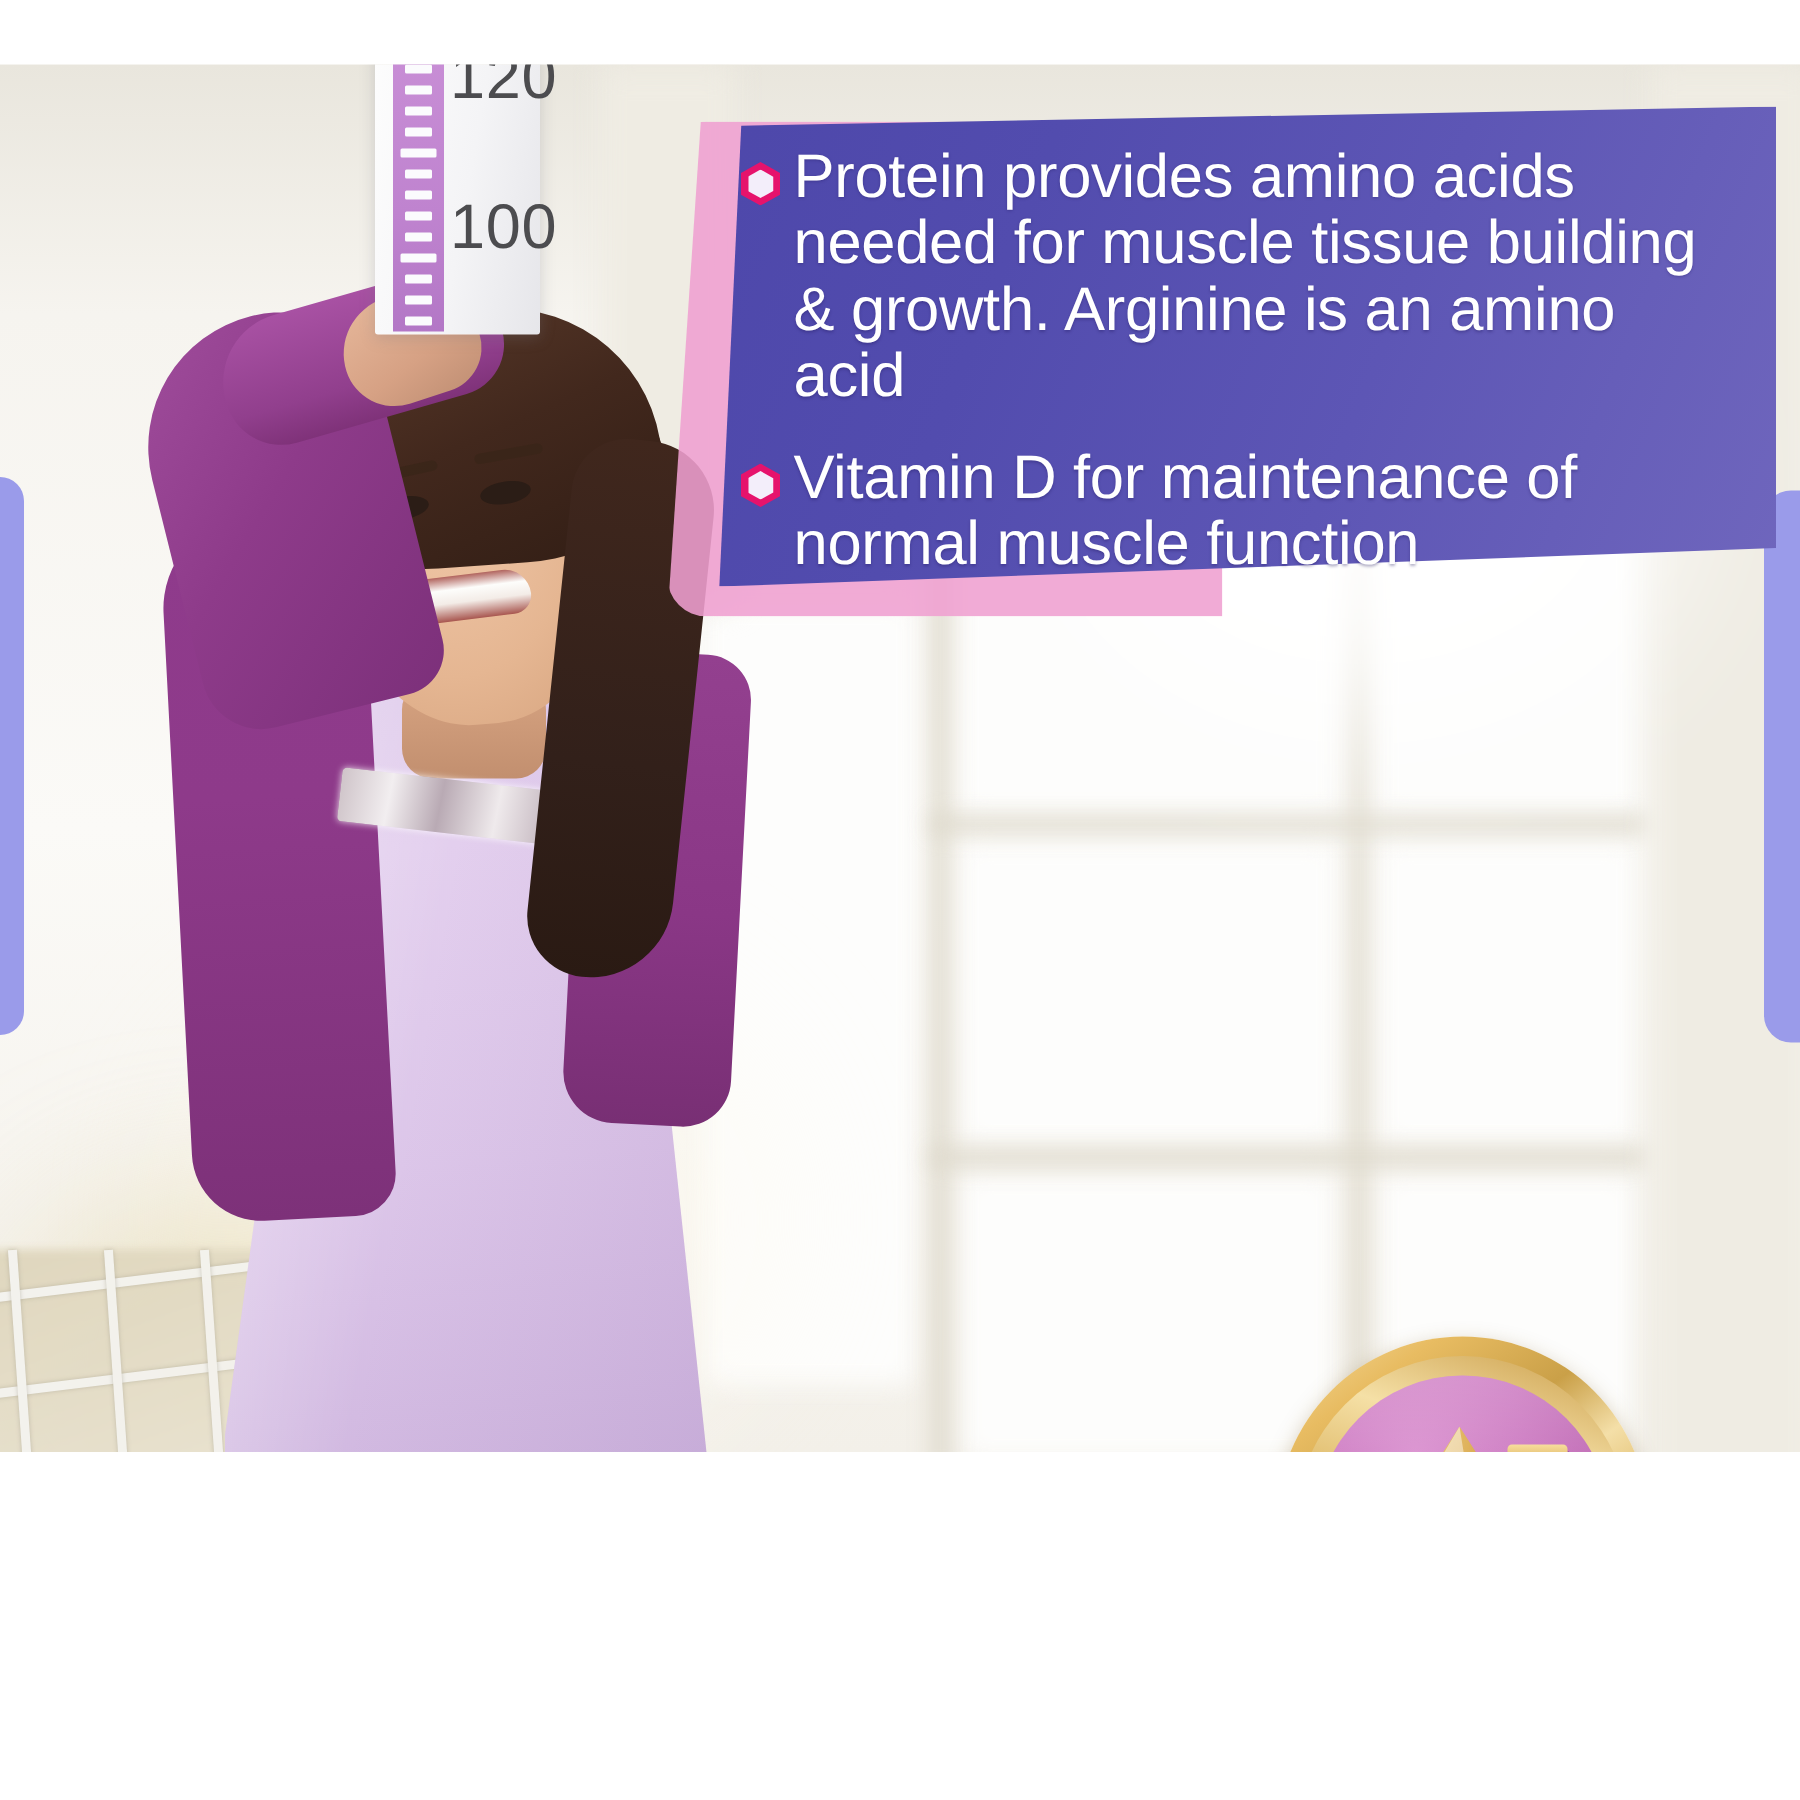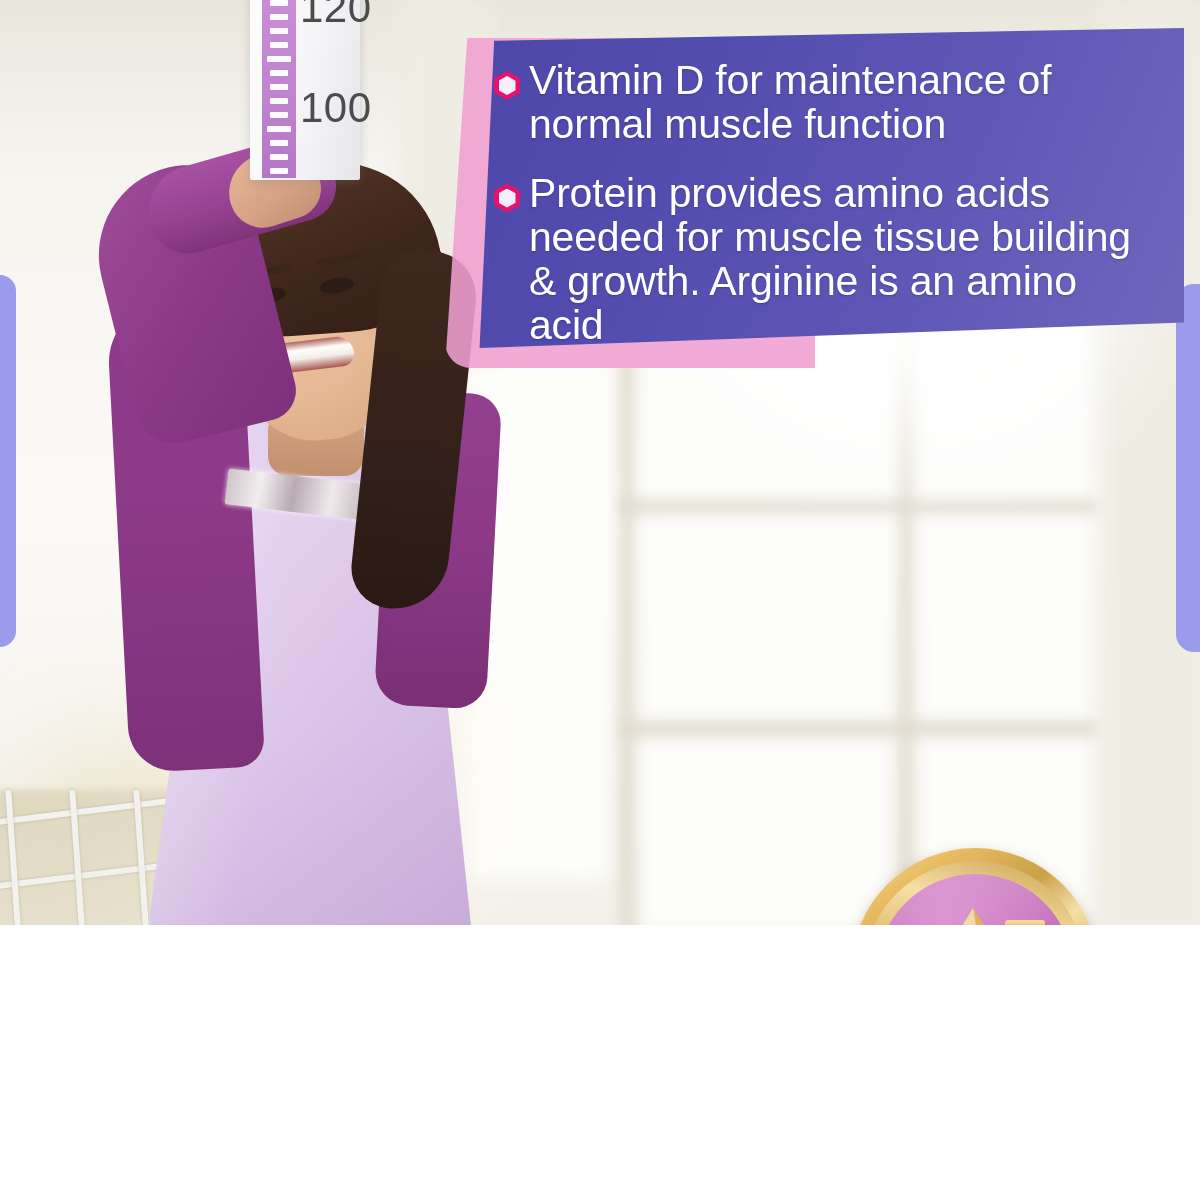--- a/index.html
+++ b/index.html
@@ -4,20 +4,21 @@
 <title>Physical Growth</title>
 <style>
   html,body{margin:0;padding:0;background:#fff;}
   body{font-family:"Liberation Sans","DejaVu Sans",sans-serif;}
 
   #stage{
     position:relative;
     width:1200px;height:925px;
     overflow:hidden;
     background:#f3f1ec;
+    margin-top:43px;
   }
 
   
   .photo{position:absolute;inset:0;overflow:hidden;}
 
   .bg-base{
     position:absolute;inset:0;
     background:
       linear-gradient(180deg,#e9e6dd 0%,#f6f4ef 18%,#fbfaf7 55%,#f3f0e9 100%);
   }
@@ -318,28 +319,28 @@
   <div class="ruler-num" style="left:300px;top:84px;">100</div>
 
   <div class="pill left"></div>
   <div class="pill right"></div>
 
   <div class="callout-wrap">
     <div class="callout-shadow"></div>
     <div class="callout"></div>
     <div class="callout-inner">
 
+      <div class="bullet-row">
+        <span class="hex"></span>
+        <span class="bullet-text">Protein provides amino acids needed for muscle tissue building &amp; growth. Arginine is an amino acid</span>
+      </div>
+
       <div class="bullet-row" style="margin-top:6px;">
         <span class="hex"></span>
         <span class="bullet-text">Vitamin D for maintenance of normal muscle function</span>
-      </div>
-
-      <div class="bullet-row">
-        <span class="hex"></span>
-        <span class="bullet-text">Protein provides amino acids needed for muscle tissue building &amp; growth. Arginine is an amino acid</span>
       </div>
 
     </div>
   </div>
 
   <svg class="wave-light" viewBox="0 0 1200 300" preserveAspectRatio="none">
     <path d="M0,95 C210,40 460,122 700,170 C880,206 1040,178 1200,142 L1200,300 L0,300 Z" fill="#7ec8ea" opacity="0.62"></path>
   </svg>
   <svg class="wave-main" viewBox="0 0 1200 300" preserveAspectRatio="none">
     <path d="M0,128 C215,72 465,152 705,200 C885,236 1045,208 1200,170 L1200,300 L0,300 Z" fill="#19a0dd"></path>

